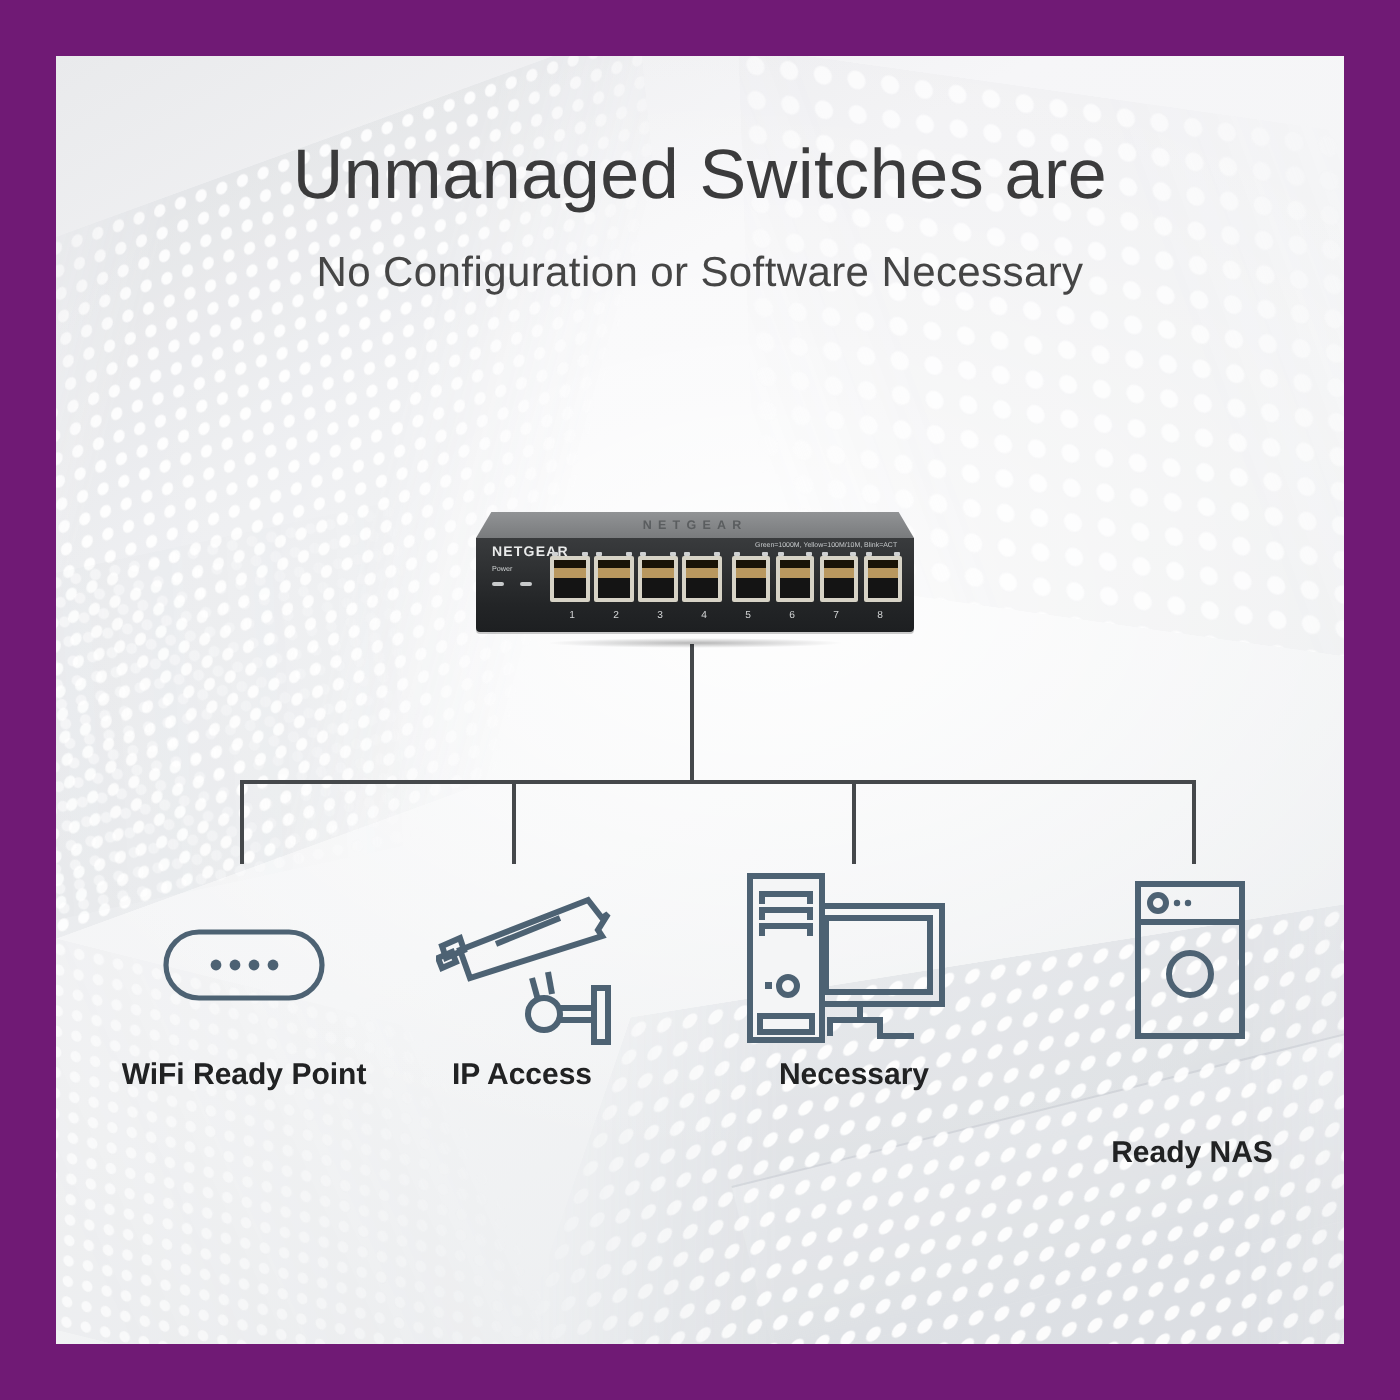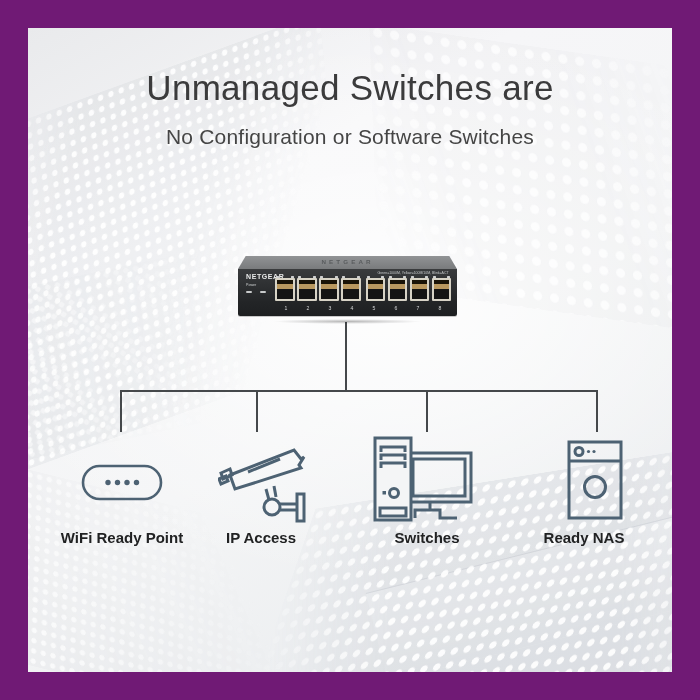--- a/index.html
+++ b/index.html
@@ -69,40 +69,40 @@
 
   
   .icon{position:absolute;z-index:3;}
   .ic-wifi{left:52px;top:436px;}
   .ic-cam{left:190px;top:416px;}
   .ic-comp{left:342px;top:408px;}
   .ic-nas{left:538px;top:412px;}
 
   
   .dev-label{position:absolute;top:501px;transform:translateX(-50%);font-size:15px;font-weight:700;color:#212223;white-space:nowrap;z-index:3;}
-  .l1{left:94px;} .l2{left:233px;} .l3{left:399px;} .l4{left:556px;}
+  .l1{left:94px;} .l2{left:233px;} .l3{left:399px;} .l4{left:568px;margin-top:39px;}
 </style>
 </head>
 <body>
 
 <div class="page">
   <div class="canvas">
 
     <div class="dots dots-tl"></div>
     <div class="dots dots-tr"></div>
     <div class="dots dots-ml"></div>
     <div class="dots dots-bl"></div>
     <div class="sheet-edge"></div>
     <div class="dots dots-br"></div>
 
     <div class="hero">
       <div class="title">
         <div>Unmanaged Switches are</div>
       </div>
-      <div class="subtitle">No Configuration or Software Switches</div>
+      <div class="subtitle">No Configuration or Software Necessary</div>
     </div>
 
     <div class="switch">
       <div class="sw-top">
         <span class="sw-top-label">NETGEAR</span>
       </div>
       <div class="sw-front">
         <span class="sw-brand">NETGEAR</span>
         <span class="sw-legend">Green=1000M, Yellow=100M/10M, Blink=ACT</span>
         <span class="sw-power">Power</span>
@@ -187,17 +187,17 @@
         <line x1="3" y1="21" x2="55" y2="21"></line>
         <circle cx="13" cy="11.5" r="4"></circle>
         <circle cx="29" cy="47" r="10.5"></circle>
       </g>
       <circle cx="22.5" cy="11.5" r="1.6" fill="#4d6273"></circle>
       <circle cx="28" cy="11.5" r="1.6" fill="#4d6273"></circle>
     </svg>
 
     <span class="dev-label l1">WiFi Ready Point</span>
     <span class="dev-label l2">IP Access</span>
-    <span class="dev-label l3">Switches</span>
+    <span class="dev-label l3">Necessary</span>
     <span class="dev-label l4">Ready NAS</span>
 
   </div>
 </div>
 
 </body></html>

